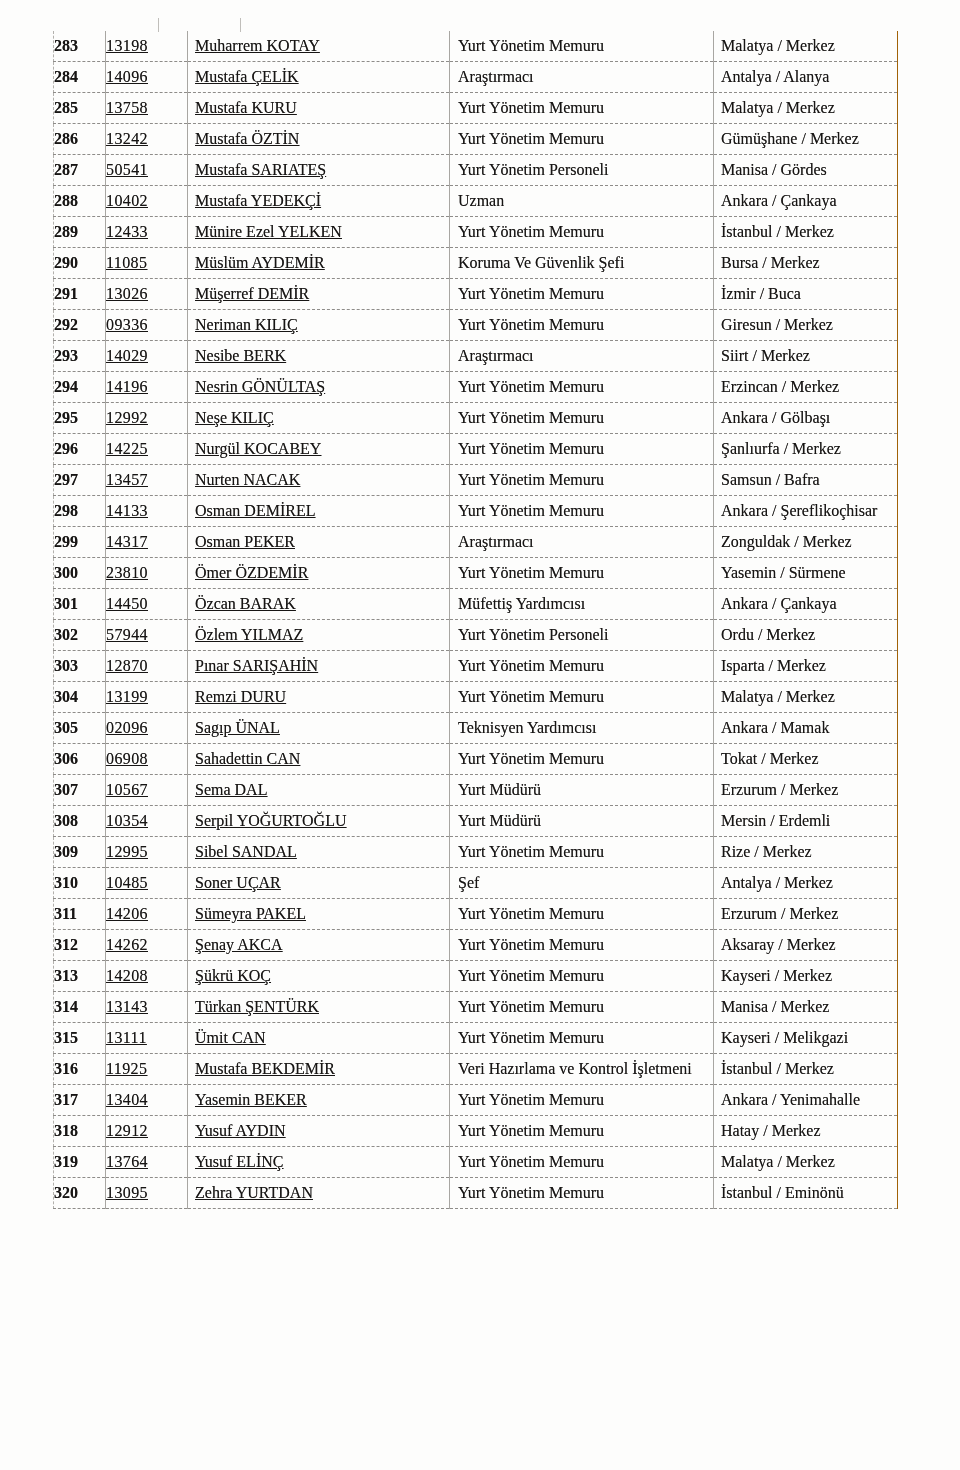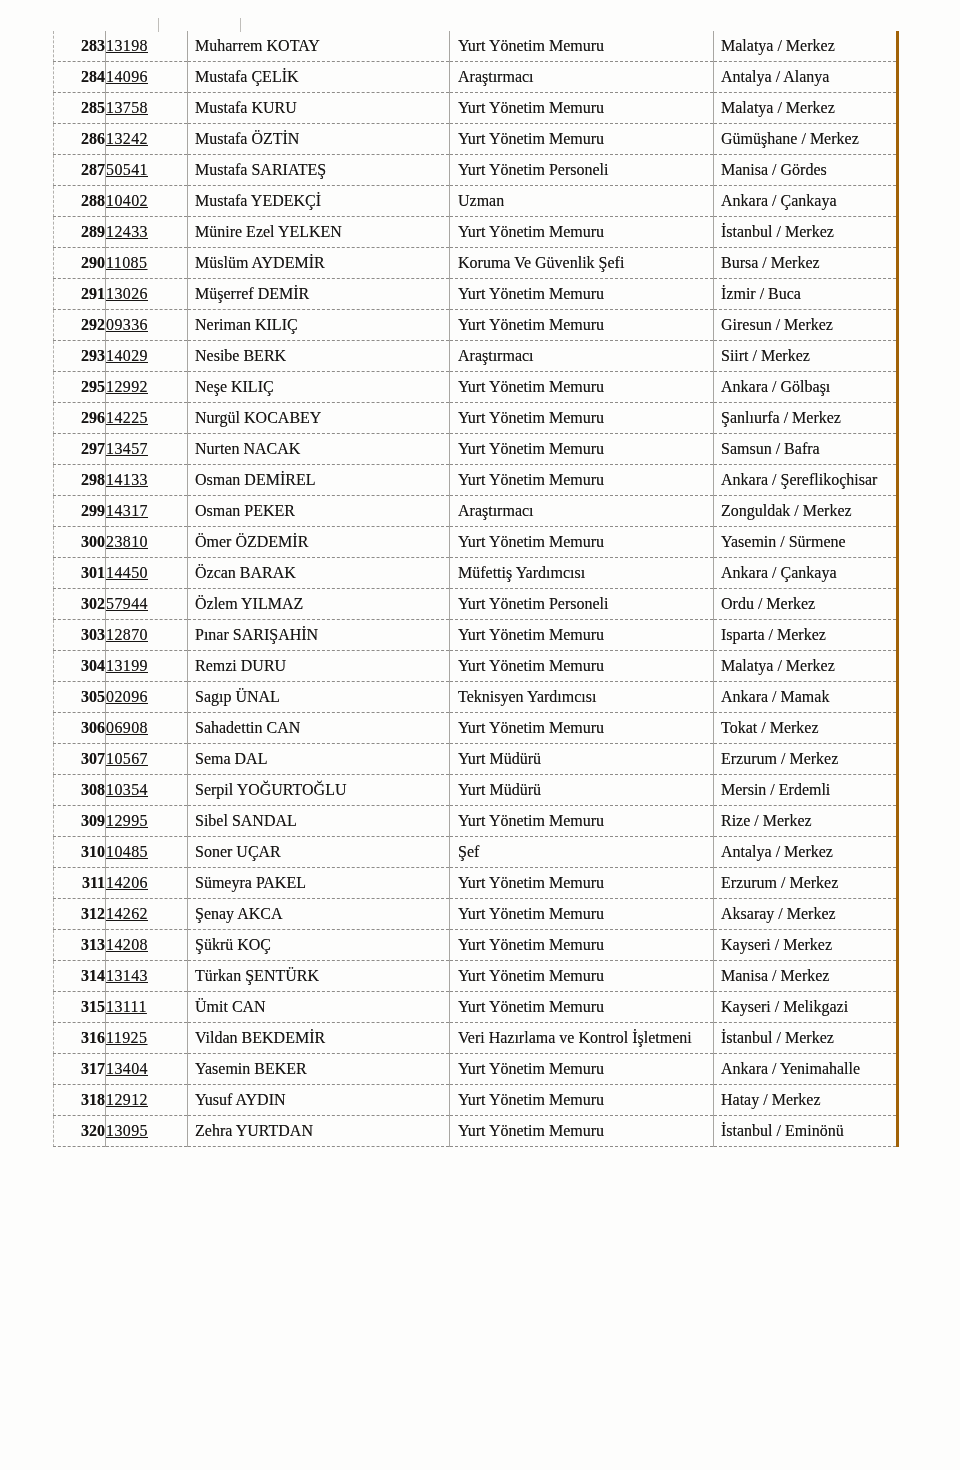--- a/index.html
+++ b/index.html
@@ -34,30 +34,30 @@
     height: 30px;
     padding: 0;
     vertical-align: middle;
     font-size: 16px;
     white-space: nowrap;
     overflow: hidden;
     border-bottom: 1px dashed #8e8c89;
     border-left: 1px solid #a8a6a2;
     text-shadow: 0 0 0.6px rgba(20,18,16,0.55);
   }
-  tr td:last-child { border-right: 3px solid #a16207; }
+  tr td:last-child { border-right: 1px solid #a16207; }
 
   td.c-no {
-    text-align: right;
+    text-align: left;
     font-weight: bold;
     font-size: 16px;
     border-left: 1px dashed #b3b1ad;
   }
   td.c-id   { text-align: left; letter-spacing: 0.4px; text-decoration: underline; }
-  td.c-name { padding-left: 7px; }
+  td.c-name { padding-left: 7px; text-decoration: underline; }
   td.c-title{ padding-left: 8px; }
   td.c-loc  { padding-left: 7px; }
 
   
   .rule-stub {
     position: absolute;
     width: 1px;
     height: 14px;
     top: 18px;
     background: #c0beba;
@@ -162,20 +162,27 @@
   </tr>
 
   <tr>
     <td class="c-no">293</td>
     <td class="c-id">14029</td>
     <td class="c-name">Nesibe BERK</td>
     <td class="c-title">Araştırmacı</td>
     <td class="c-loc">Siirt / Merkez</td>
   </tr>
 
+  <tr>
+    <td class="c-no">294</td>
+    <td class="c-id">14196</td>
+    <td class="c-name">Nesrin GÖNÜLTAŞ</td>
+    <td class="c-title">Yurt Yönetim Memuru</td>
+    <td class="c-loc">Erzincan / Merkez</td>
+  </tr>
 
   <tr>
     <td class="c-no">295</td>
     <td class="c-id">12992</td>
     <td class="c-name">Neşe KILIÇ</td>
     <td class="c-title">Yurt Yönetim Memuru</td>
     <td class="c-loc">Ankara / Gölbaşı</td>
   </tr>
 
   <tr>
@@ -334,41 +341,48 @@
     <td class="c-no">315</td>
     <td class="c-id">13111</td>
     <td class="c-name">Ümit CAN</td>
     <td class="c-title">Yurt Yönetim Memuru</td>
     <td class="c-loc">Kayseri / Melikgazi</td>
   </tr>
 
   <tr>
     <td class="c-no">316</td>
     <td class="c-id">11925</td>
-    <td class="c-name">Vildan BEKDEMİR</td>
+    <td class="c-name">Mustafa BEKDEMİR</td>
     <td class="c-title">Veri Hazırlama ve Kontrol İşletmeni</td>
     <td class="c-loc">İstanbul / Merkez</td>
   </tr>
 
   <tr>
     <td class="c-no">317</td>
     <td class="c-id">13404</td>
     <td class="c-name">Yasemin BEKER</td>
     <td class="c-title">Yurt Yönetim Memuru</td>
     <td class="c-loc">Ankara / Yenimahalle</td>
   </tr>
 
   <tr>
     <td class="c-no">318</td>
     <td class="c-id">12912</td>
     <td class="c-name">Yusuf AYDIN</td>
     <td class="c-title">Yurt Yönetim Memuru</td>
     <td class="c-loc">Hatay / Merkez</td>
   </tr>
 
+  <tr>
+    <td class="c-no">319</td>
+    <td class="c-id">13764</td>
+    <td class="c-name">Yusuf ELİNÇ</td>
+    <td class="c-title">Yurt Yönetim Memuru</td>
+    <td class="c-loc">Malatya / Merkez</td>
+  </tr>
 
   <tr>
     <td class="c-no">320</td>
     <td class="c-id">13095</td>
     <td class="c-name">Zehra YURTDAN</td>
     <td class="c-title">Yurt Yönetim Memuru</td>
     <td class="c-loc">İstanbul / Eminönü</td>
   </tr>
 </tbody>
   </table>

